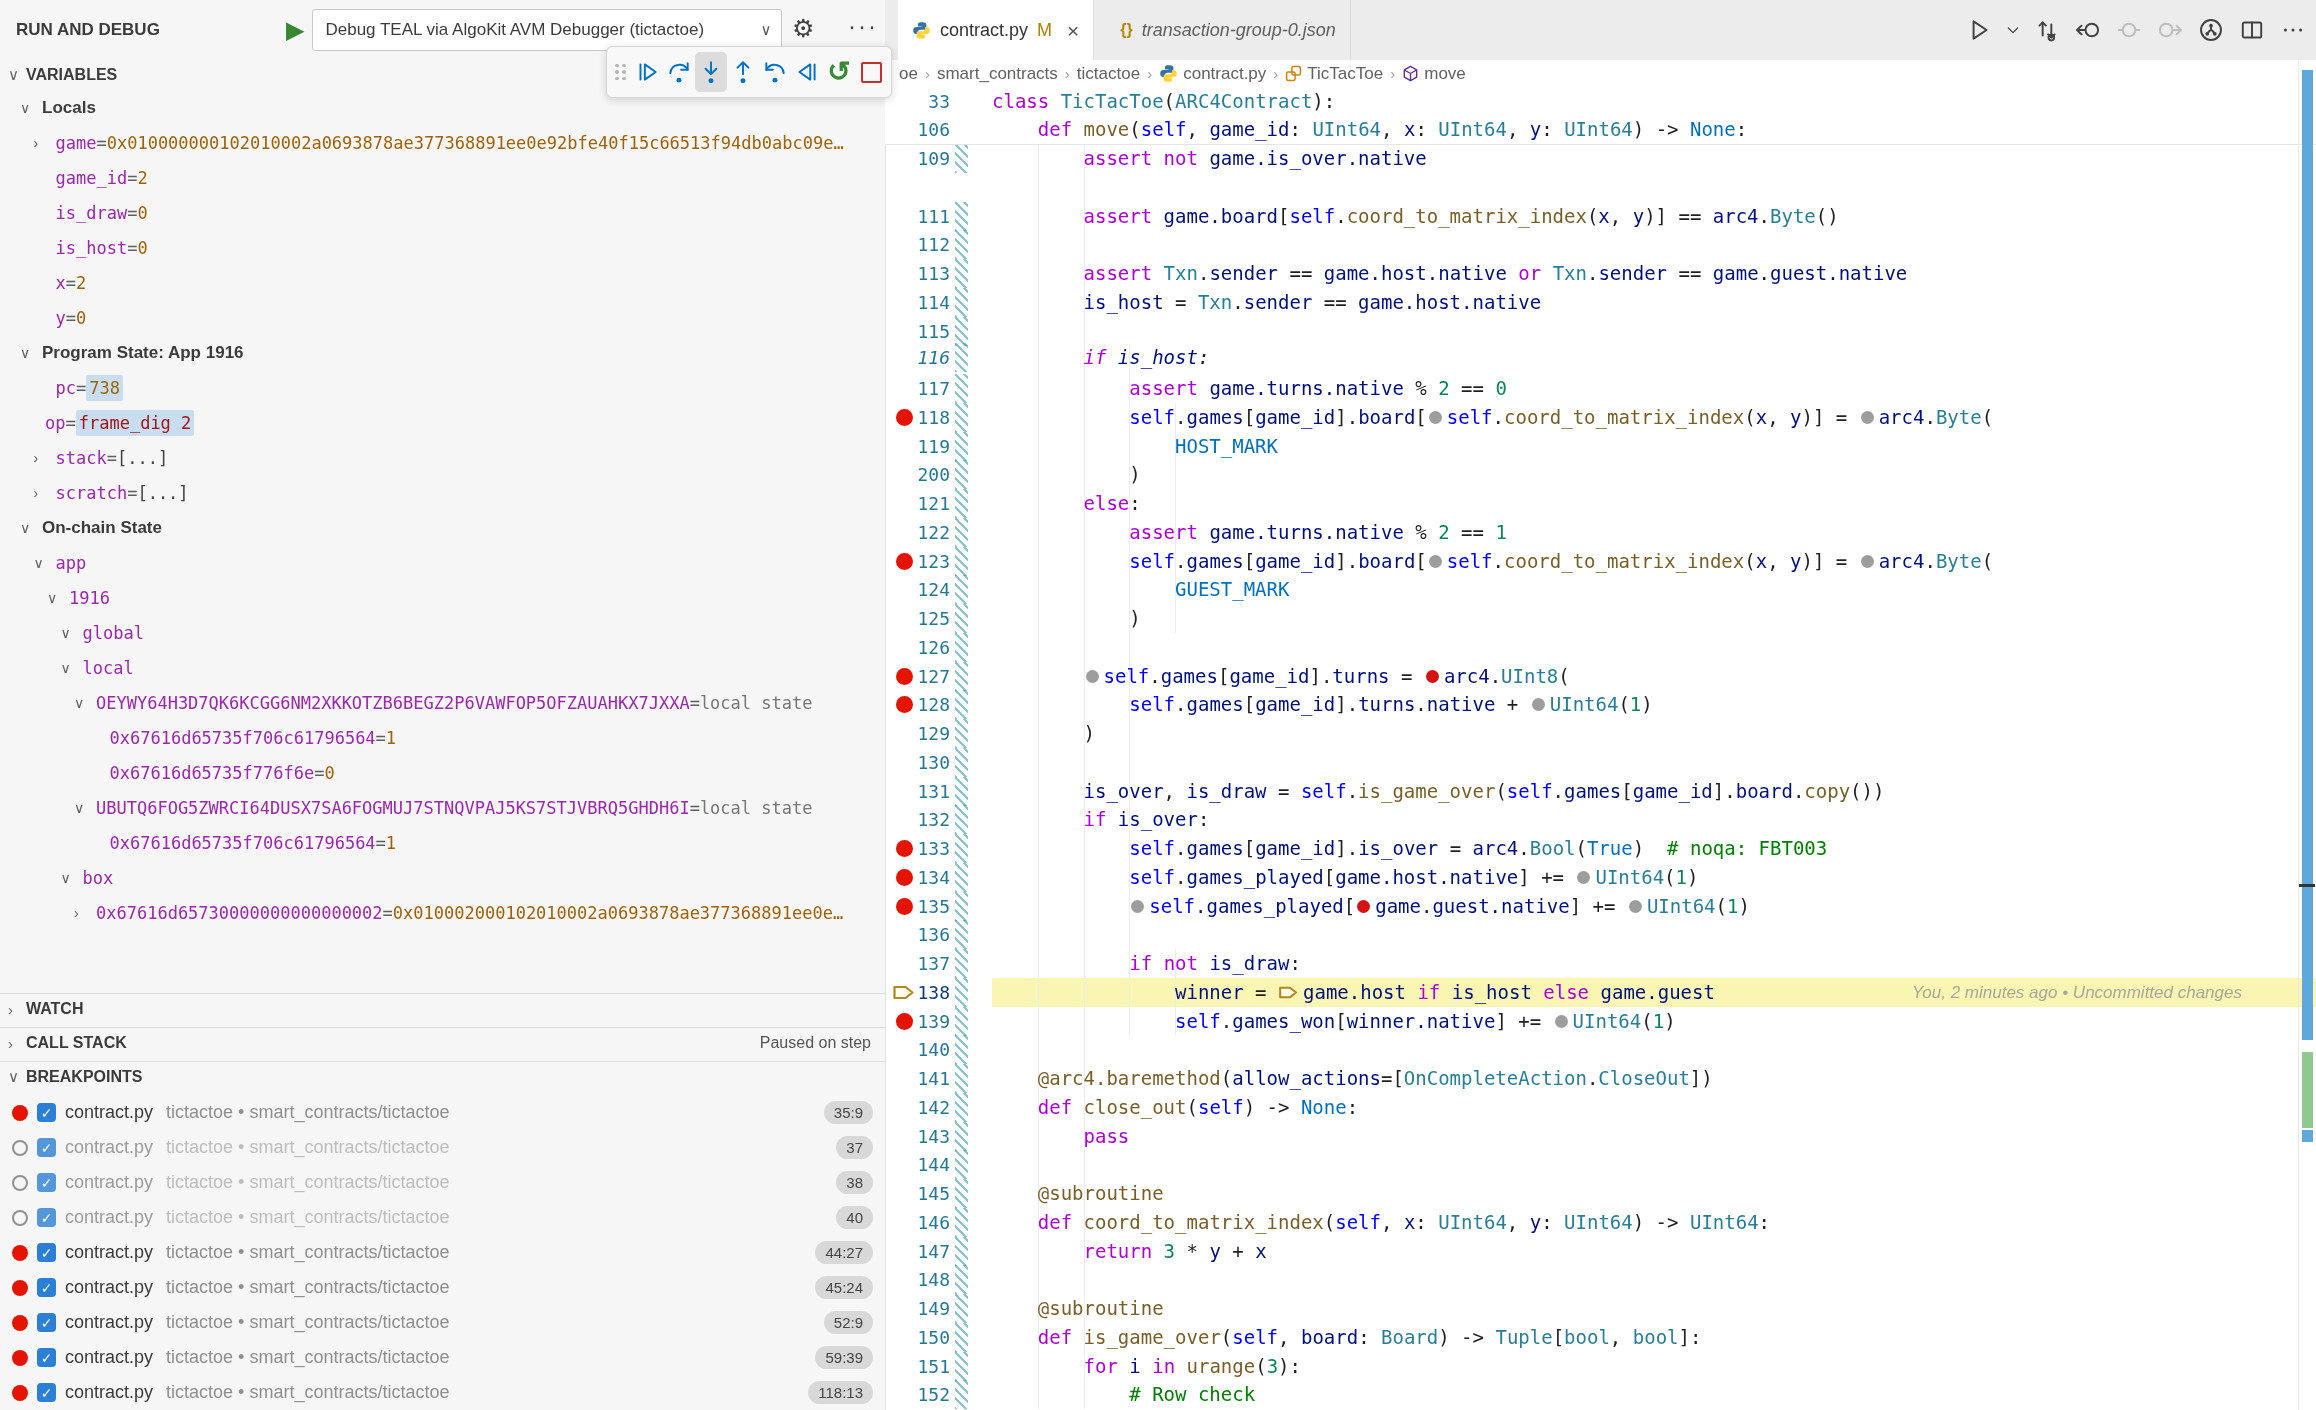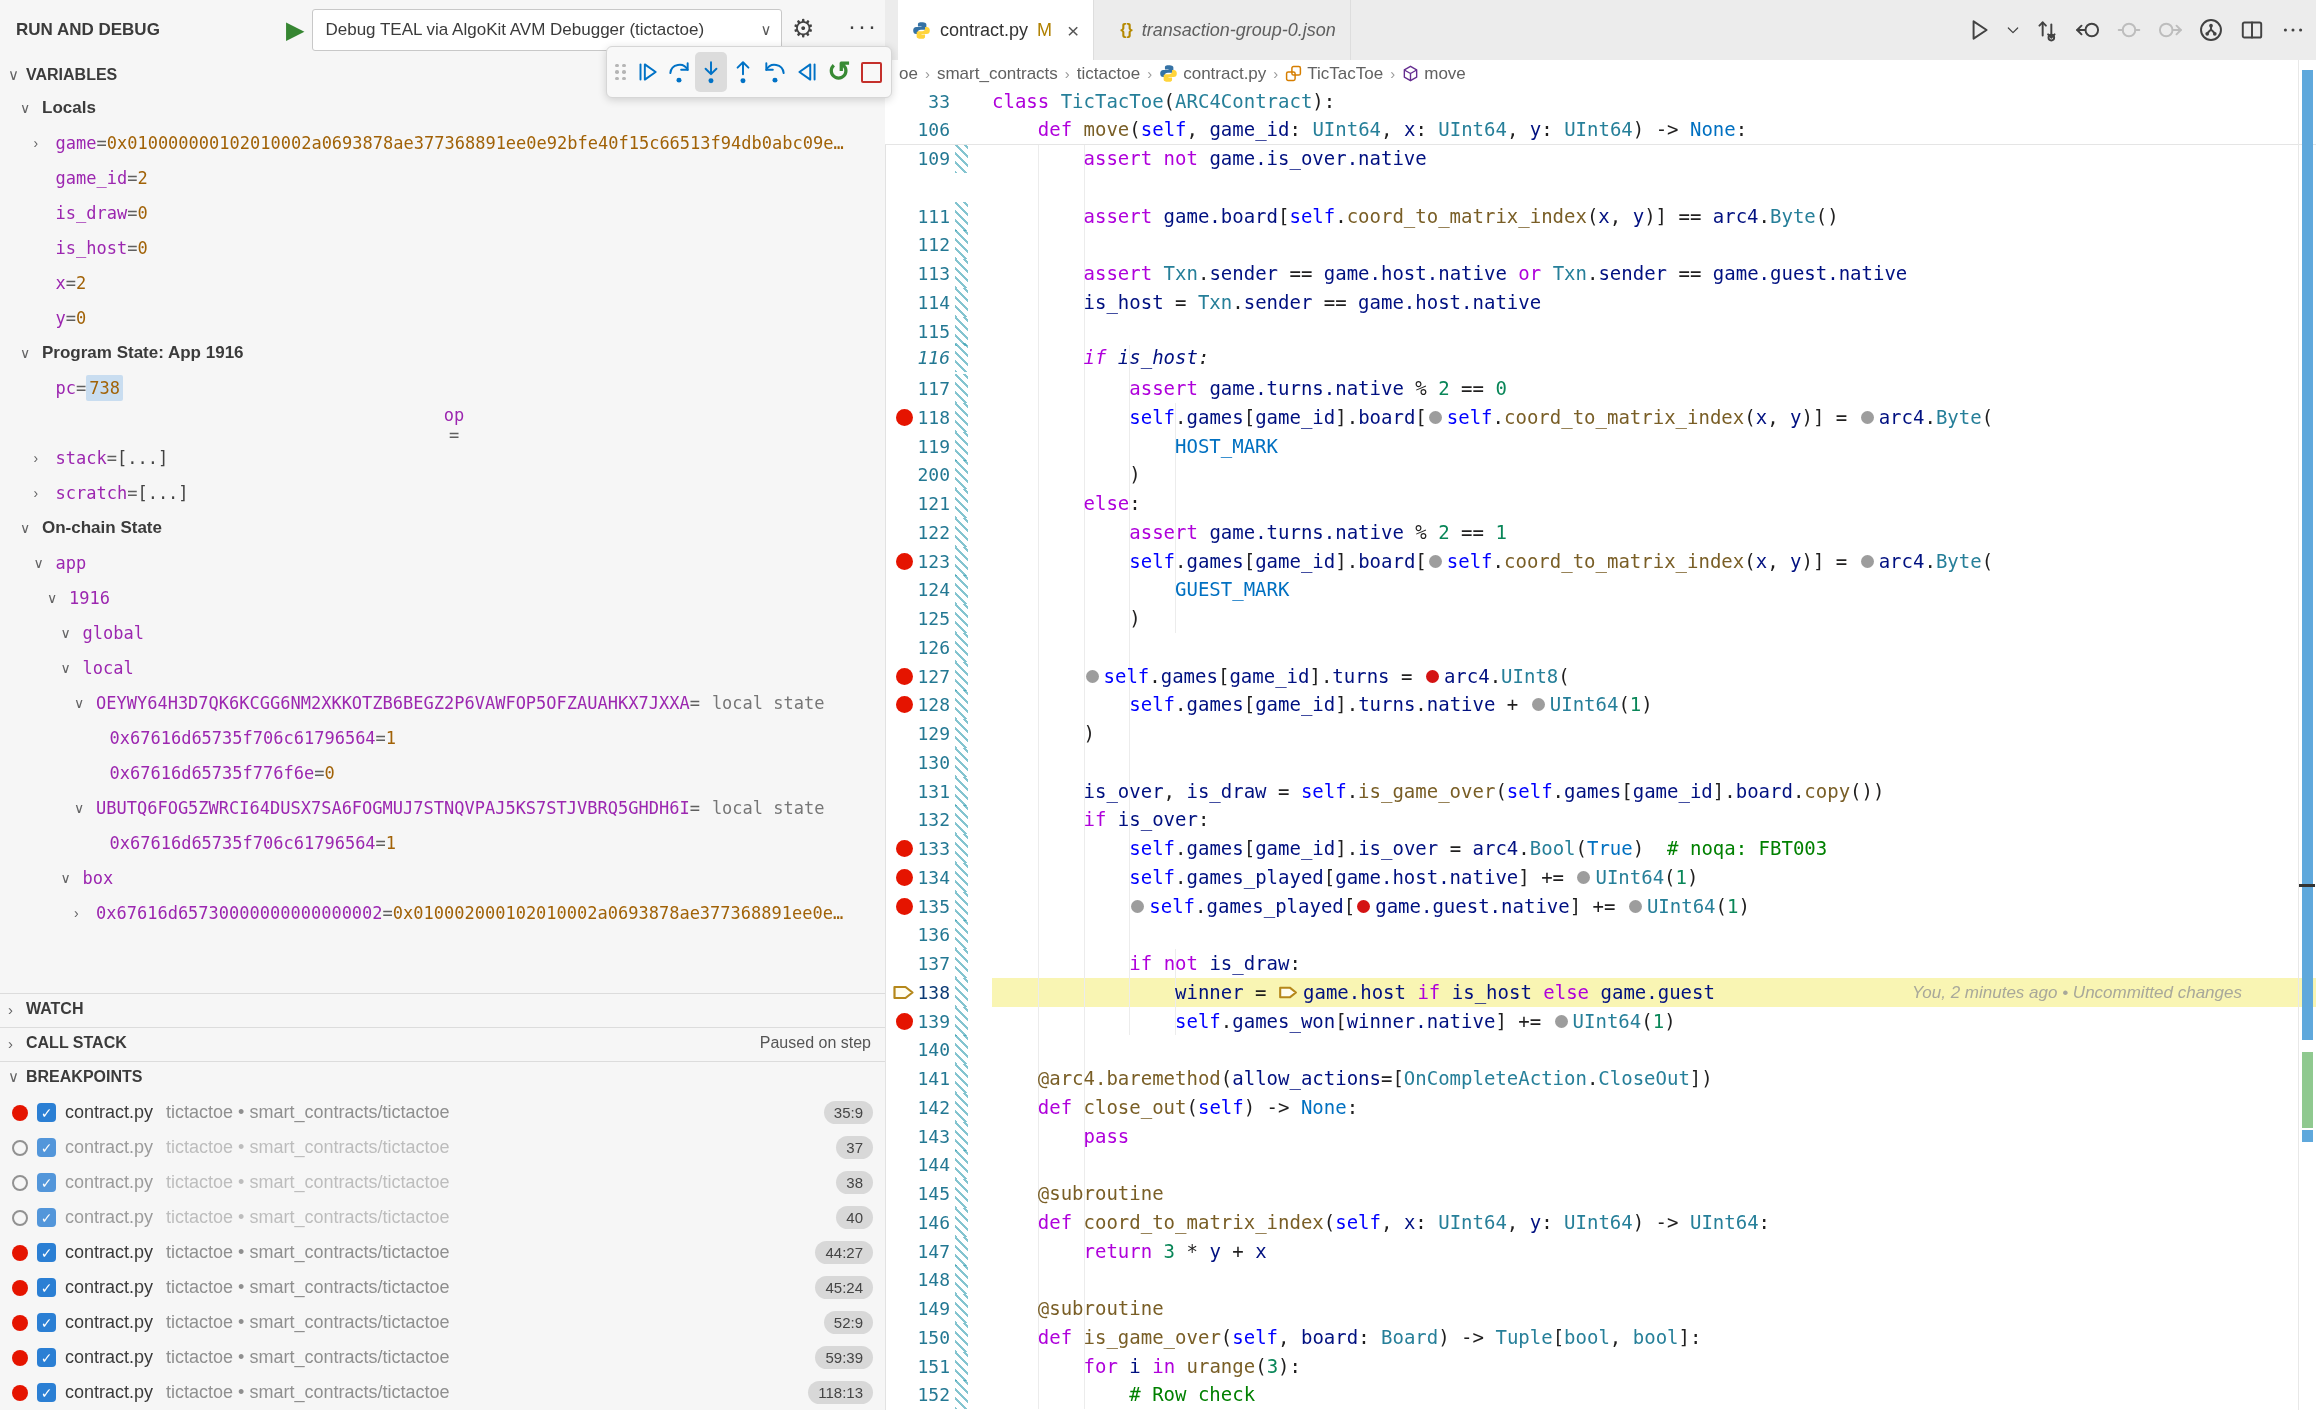--- a/index.html
+++ b/index.html
@@ -26,21 +26,21 @@
   .trow{height:35px;display:flex;align-items:center;white-space:nowrap;overflow:hidden;
         font-family:"DejaVu Sans Mono",monospace;font-size:17px;cursor:pointer;}
   .twisty{display:inline-block;width:22px;flex:none;color:#646465;
           font-family:"Liberation Sans",sans-serif;font-size:14px;}
   .tname{color:#9c27b0;}
   .tname.scope{font-family:"Liberation Sans",sans-serif;font-weight:bold;font-size:17px;color:#3b3b3b;}
   .teq{color:#5f5f5f;}
   .tval.num{color:#a16207;}
   .tval.opv{color:#a31515;}
   .tval.plain{color:#424242;}
-  .tval.muted{color:#767676;margin-left:12px;}
+  .tval.muted{color:#767676;}
   .hl{background:#c9ddf0;border-radius:2px;padding:3px 3px;}
   #paused-badge{position:absolute;right:14px;font-weight:normal;font-size:16px;color:#555;}
   .bprow{position:relative;display:flex;align-items:center;height:35px;padding:0 12px;gap:9px;
          font-size:18px;cursor:pointer;}
   .bpdot{width:16px;height:16px;border-radius:50%;background:#e51400;flex:none;}
   .bpdot.off{background:transparent;border:2px solid #919191;width:12px;height:12px;}
   .bpcheck{width:19px;height:19px;background:#2b7fd4;border-radius:4px;color:#fff;font-size:14px;
            display:flex;align-items:center;justify-content:center;flex:none;}
   .bpname{color:#3b3b3b;}
   .bppath{color:#8f8f8f;margin-left:4px;}
@@ -171,21 +171,21 @@
         <div class="trow" style="padding-left: 20px;">
           <span class="twisty">∨</span>
           <span class="tname scope">Program State: App 1916</span>
         </div>
         <div class="trow" style="padding-left: 33.5px;">
           <span class="twisty"></span>
           <span class="tname">pc</span>
           <span class="teq"> = </span>
           <span class="tval num hl">738</span>
         </div>
-        <div class="trow" style="padding-left: 23px; flex-direction: column;">
+        <div class="trow" style="padding-left: 23px;">
           <span class="twisty"></span>
           <span class="tname">op</span>
           <span class="teq"> = </span>
           <span class="tval opv hl">frame_dig 2</span>
         </div>
         <div class="trow" style="padding-left: 33.5px;">
           <span class="twisty">›</span>
           <span class="tname">stack</span>
           <span class="teq"> = </span>
           <span class="tval plain">[...]</span>

